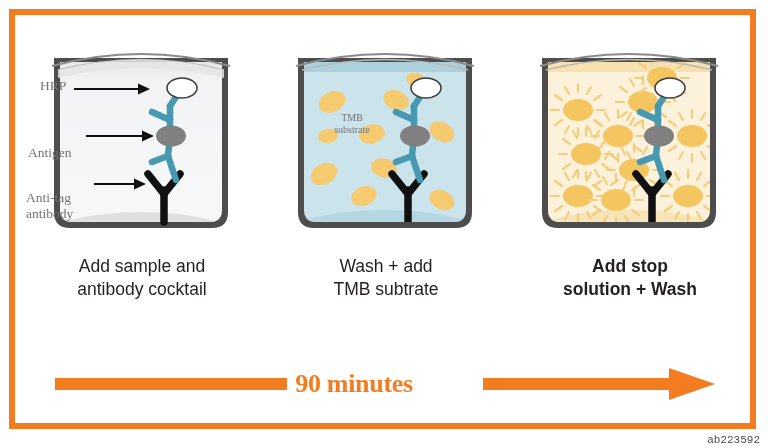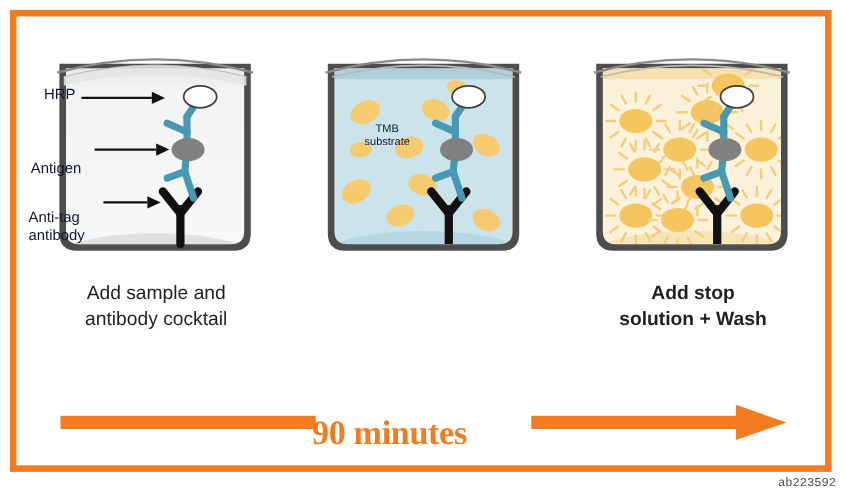--- a/index.html
+++ b/index.html
@@ -63,45 +63,44 @@
     position: absolute;
     left: 55px; top: 360px;
     width: 660px; height: 48px;
   }
   #timeline svg { display:block; width: 660px; height: 48px; overflow: visible; }
   #time-label {
     position: absolute;
     left: 0; top: 360px;
     width: 708px;
     text-align: center;
-    font-size: 31px;
+    font-size: 26px;
     font-weight: bold;
     color: #f47c20;
     font-family: "Liberation Serif", serif;
     letter-spacing: -0.3px;
     line-height: 48px;
-    margin-top: 10px;
   }
 
   
   #watermark {
     position: absolute;
     right: 8px; bottom: 2px;
     font-size: 11px;
     color: #4a4a4a;
     font-family: Liberation Mono, monospace;
   }
 
   
   .wlabel {
     position: absolute;
     font-size: 13.5px;
-    color: #0f172a;
+    color: #737373;
     line-height: 1.18;
-    font-family: Liberation Sans, sans-serif;
+    font-family: Liberation Serif, serif;
     white-space: nowrap;
   }
   #lab-hrp   { left: 44px;  top: 80px;  }
   #lab-antig { left: 30px;  top: 125px; }
   #lab-anti  { left: 28px;  top: 163px; text-align: left; }
   #lab-tmb   { left: 310px; top: 118px; text-align: center; width: 86px; font-size: 10px; line-height:1.2; }
 </style>
 </head>
 <body>
 
@@ -301,20 +300,24 @@
         <path d="M4 22 Q93 -2 182 22" fill="none" stroke="#8a8a8a" stroke-width="2.2"></path>
         <path d="M10 26 Q93 5 176 26" fill="none" stroke="#b9b9b9" stroke-width="1.6"></path>
       </svg>
     </div>
   </div>
 
   <div class="caption" id="cap-1">
     <span class="l">Add sample and</span>
     <span class="l">antibody cocktail</span>
   </div>
+  <div class="caption" id="cap-2">
+    <span class="l">Wash + add</span>
+    <span class="l">TMB subtrate</span>
+  </div>
   <div class="caption" id="cap-3">
     <span class="l">Add stop</span>
     <span class="l">solution + Wash</span>
   </div>
 
   <div id="timeline">
     <svg viewBox="0 0 660 48" xmlns="http://www.w3.org/2000/svg">
       <rect x="0" y="18" width="232" height="12" fill="#f47c20"></rect>
       <rect x="428" y="18" width="192" height="12" fill="#f47c20"></rect>
       <polygon points="614,8 660,24 614,40" fill="#f47c20"></polygon>

